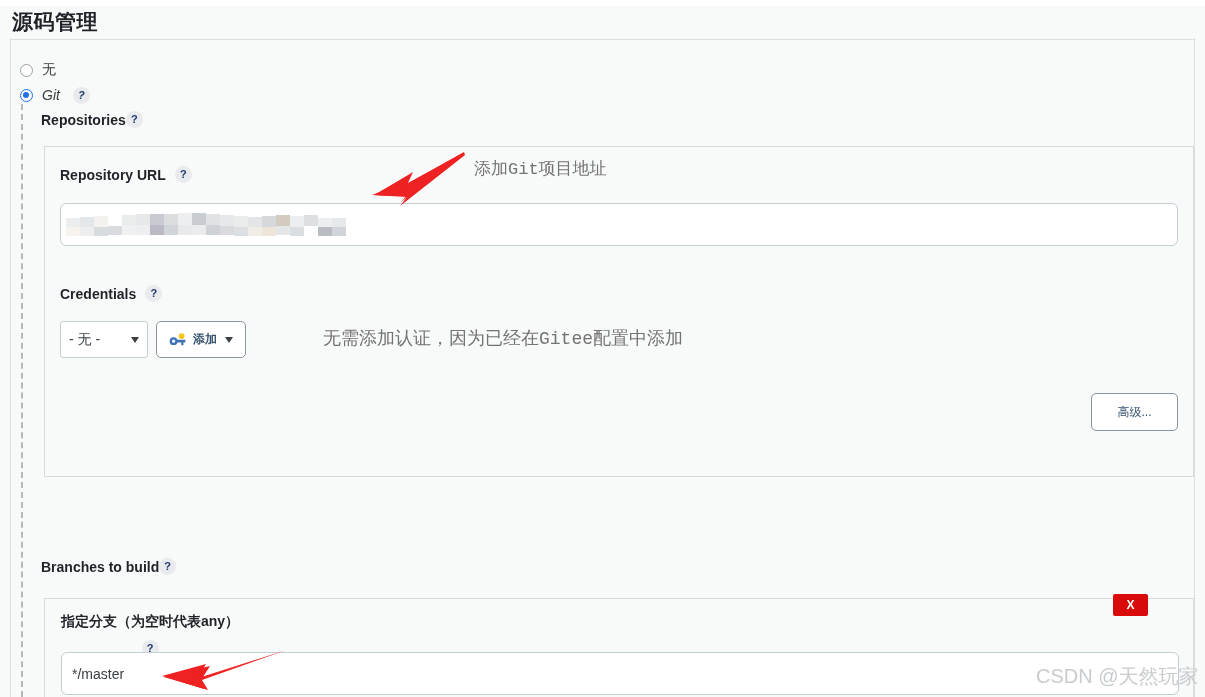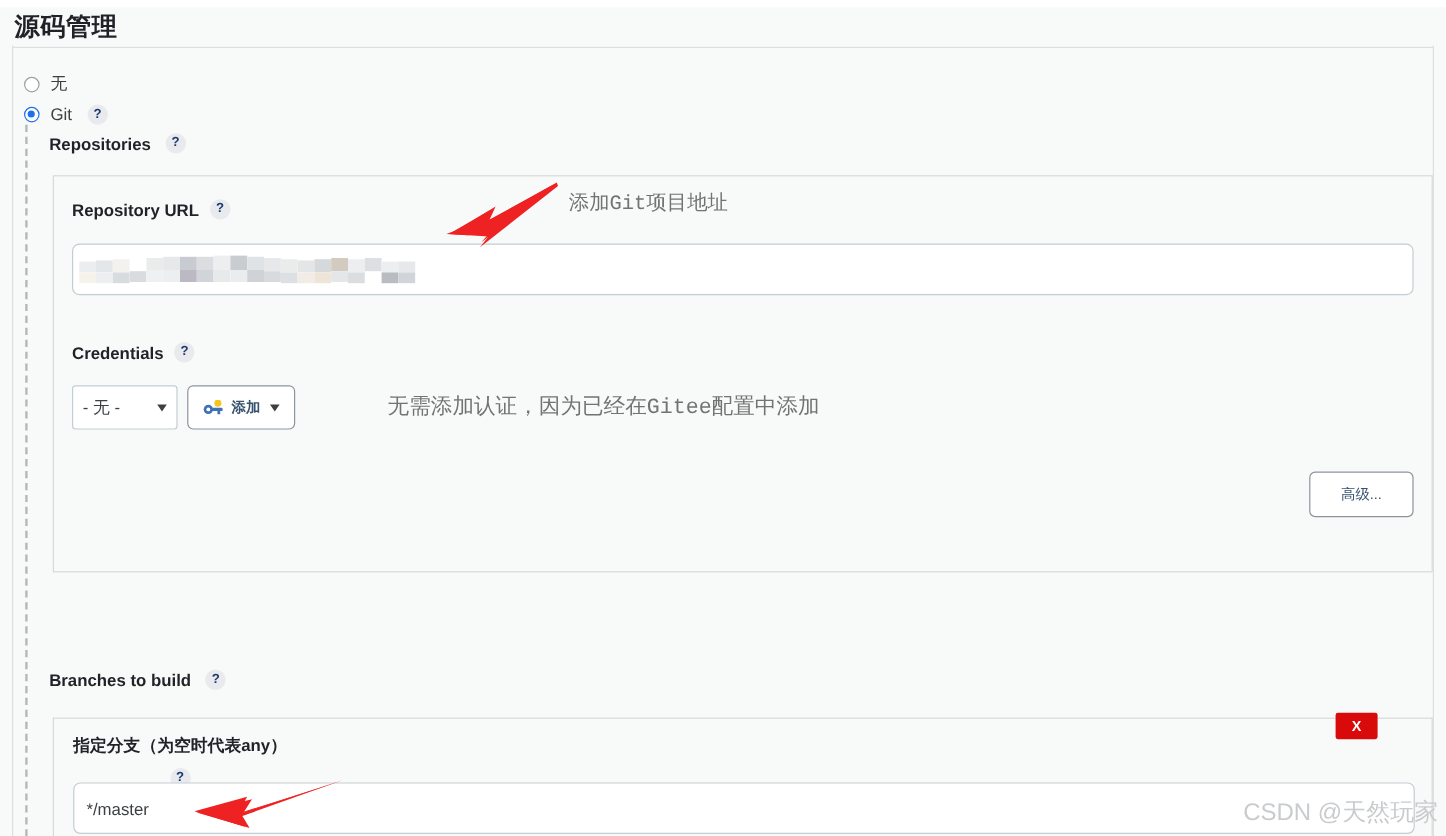--- a/index.html
+++ b/index.html
@@ -60,21 +60,21 @@
   }
 
   
   .radio-row {
     position: absolute;
     display: flex;
     align-items: center;
     height: 20px;
   }
   .radio-row.r-none { left: 20px; top: 60px; }
-  .radio-row.r-git  { left: 20px; top: 85px; }
+  .radio-row.r-git  { left: 20px; top: 85px; font-style: italic; }
 
   .radio {
     width: 13px; height: 13px;
     border-radius: 50%;
     box-sizing: border-box;
     flex: 0 0 auto;
     position: relative;
   }
   .radio.off {
     border: 1.5px solid #9aa0a6;
@@ -121,21 +121,21 @@
     left: 21px; top: 104px;
     width: 0; height: 593px;
     border-left: 2px dashed #b5b8bb;
   }
 
   
   .sub-head {
     position: absolute;
     display: flex;
     align-items: center;
-    gap: 12px;
+    gap: 0;
     font-size: 14px;
     font-weight: bold;
     color: #1f2328;
     white-space: nowrap;
   }
   .sub-head.repositories { left: 41px; top: 111px; }
   .sub-head.branches     { left: 41px; top: 558px; }
 
   
   .card {

